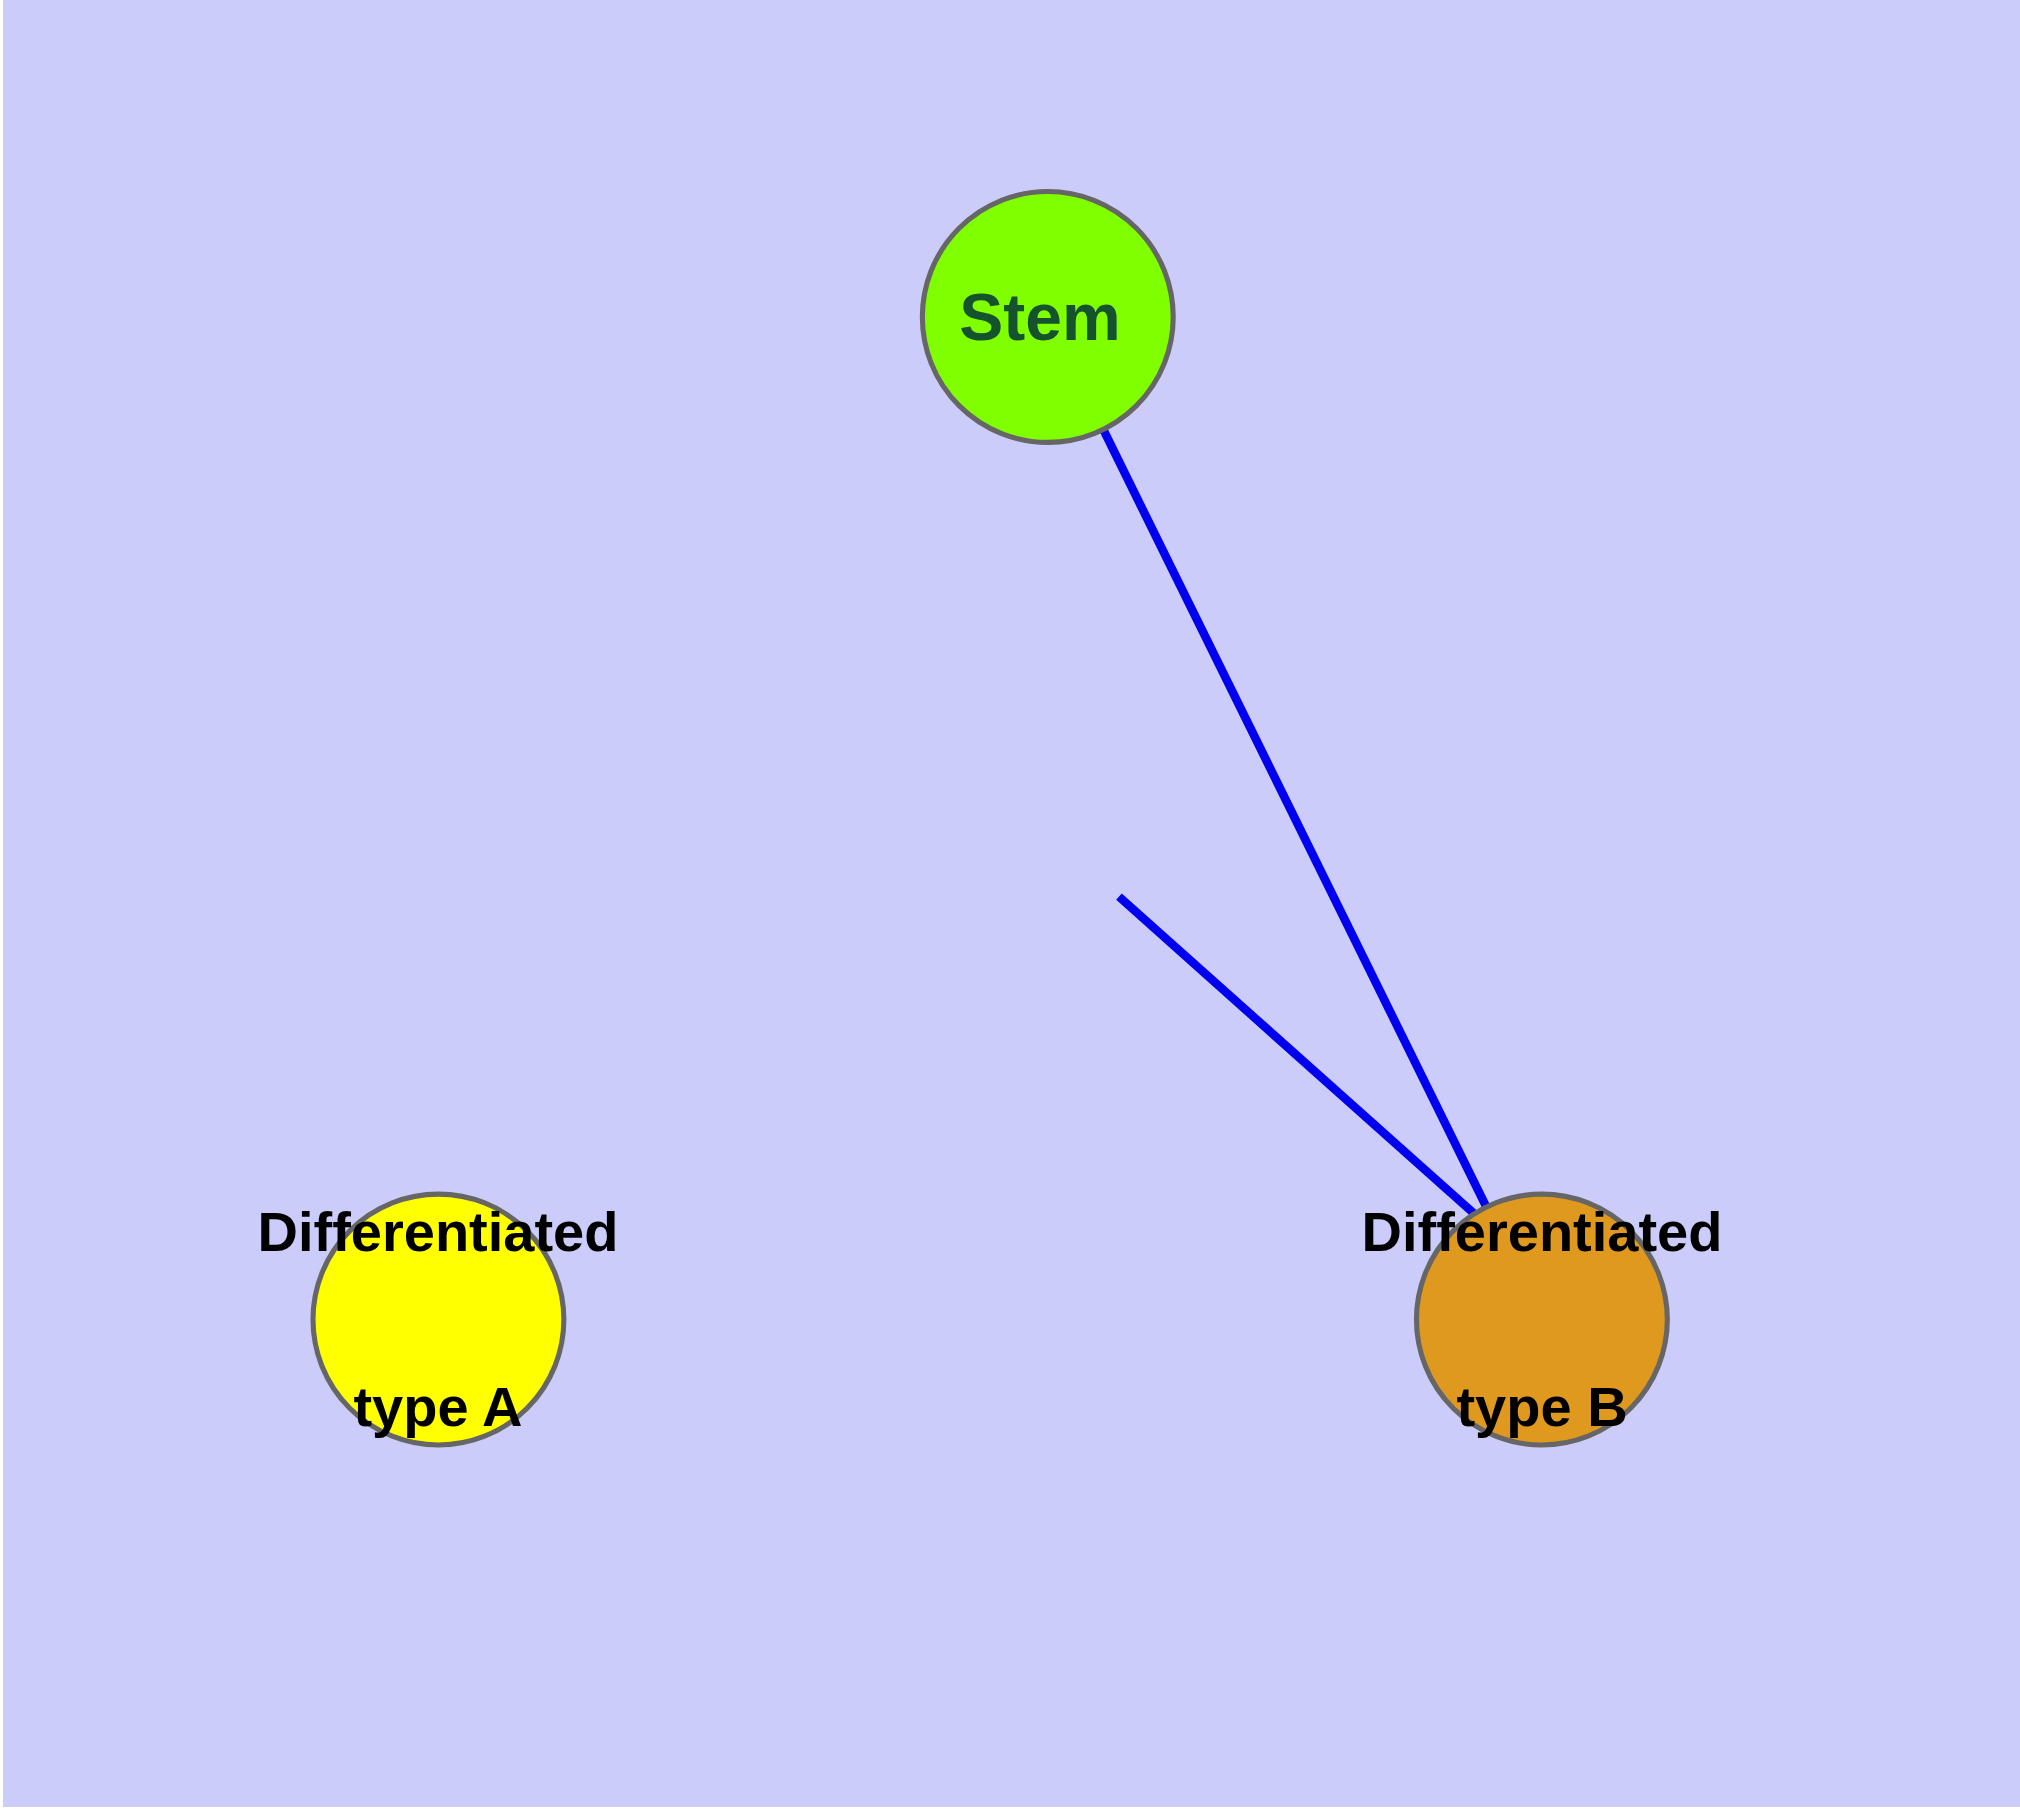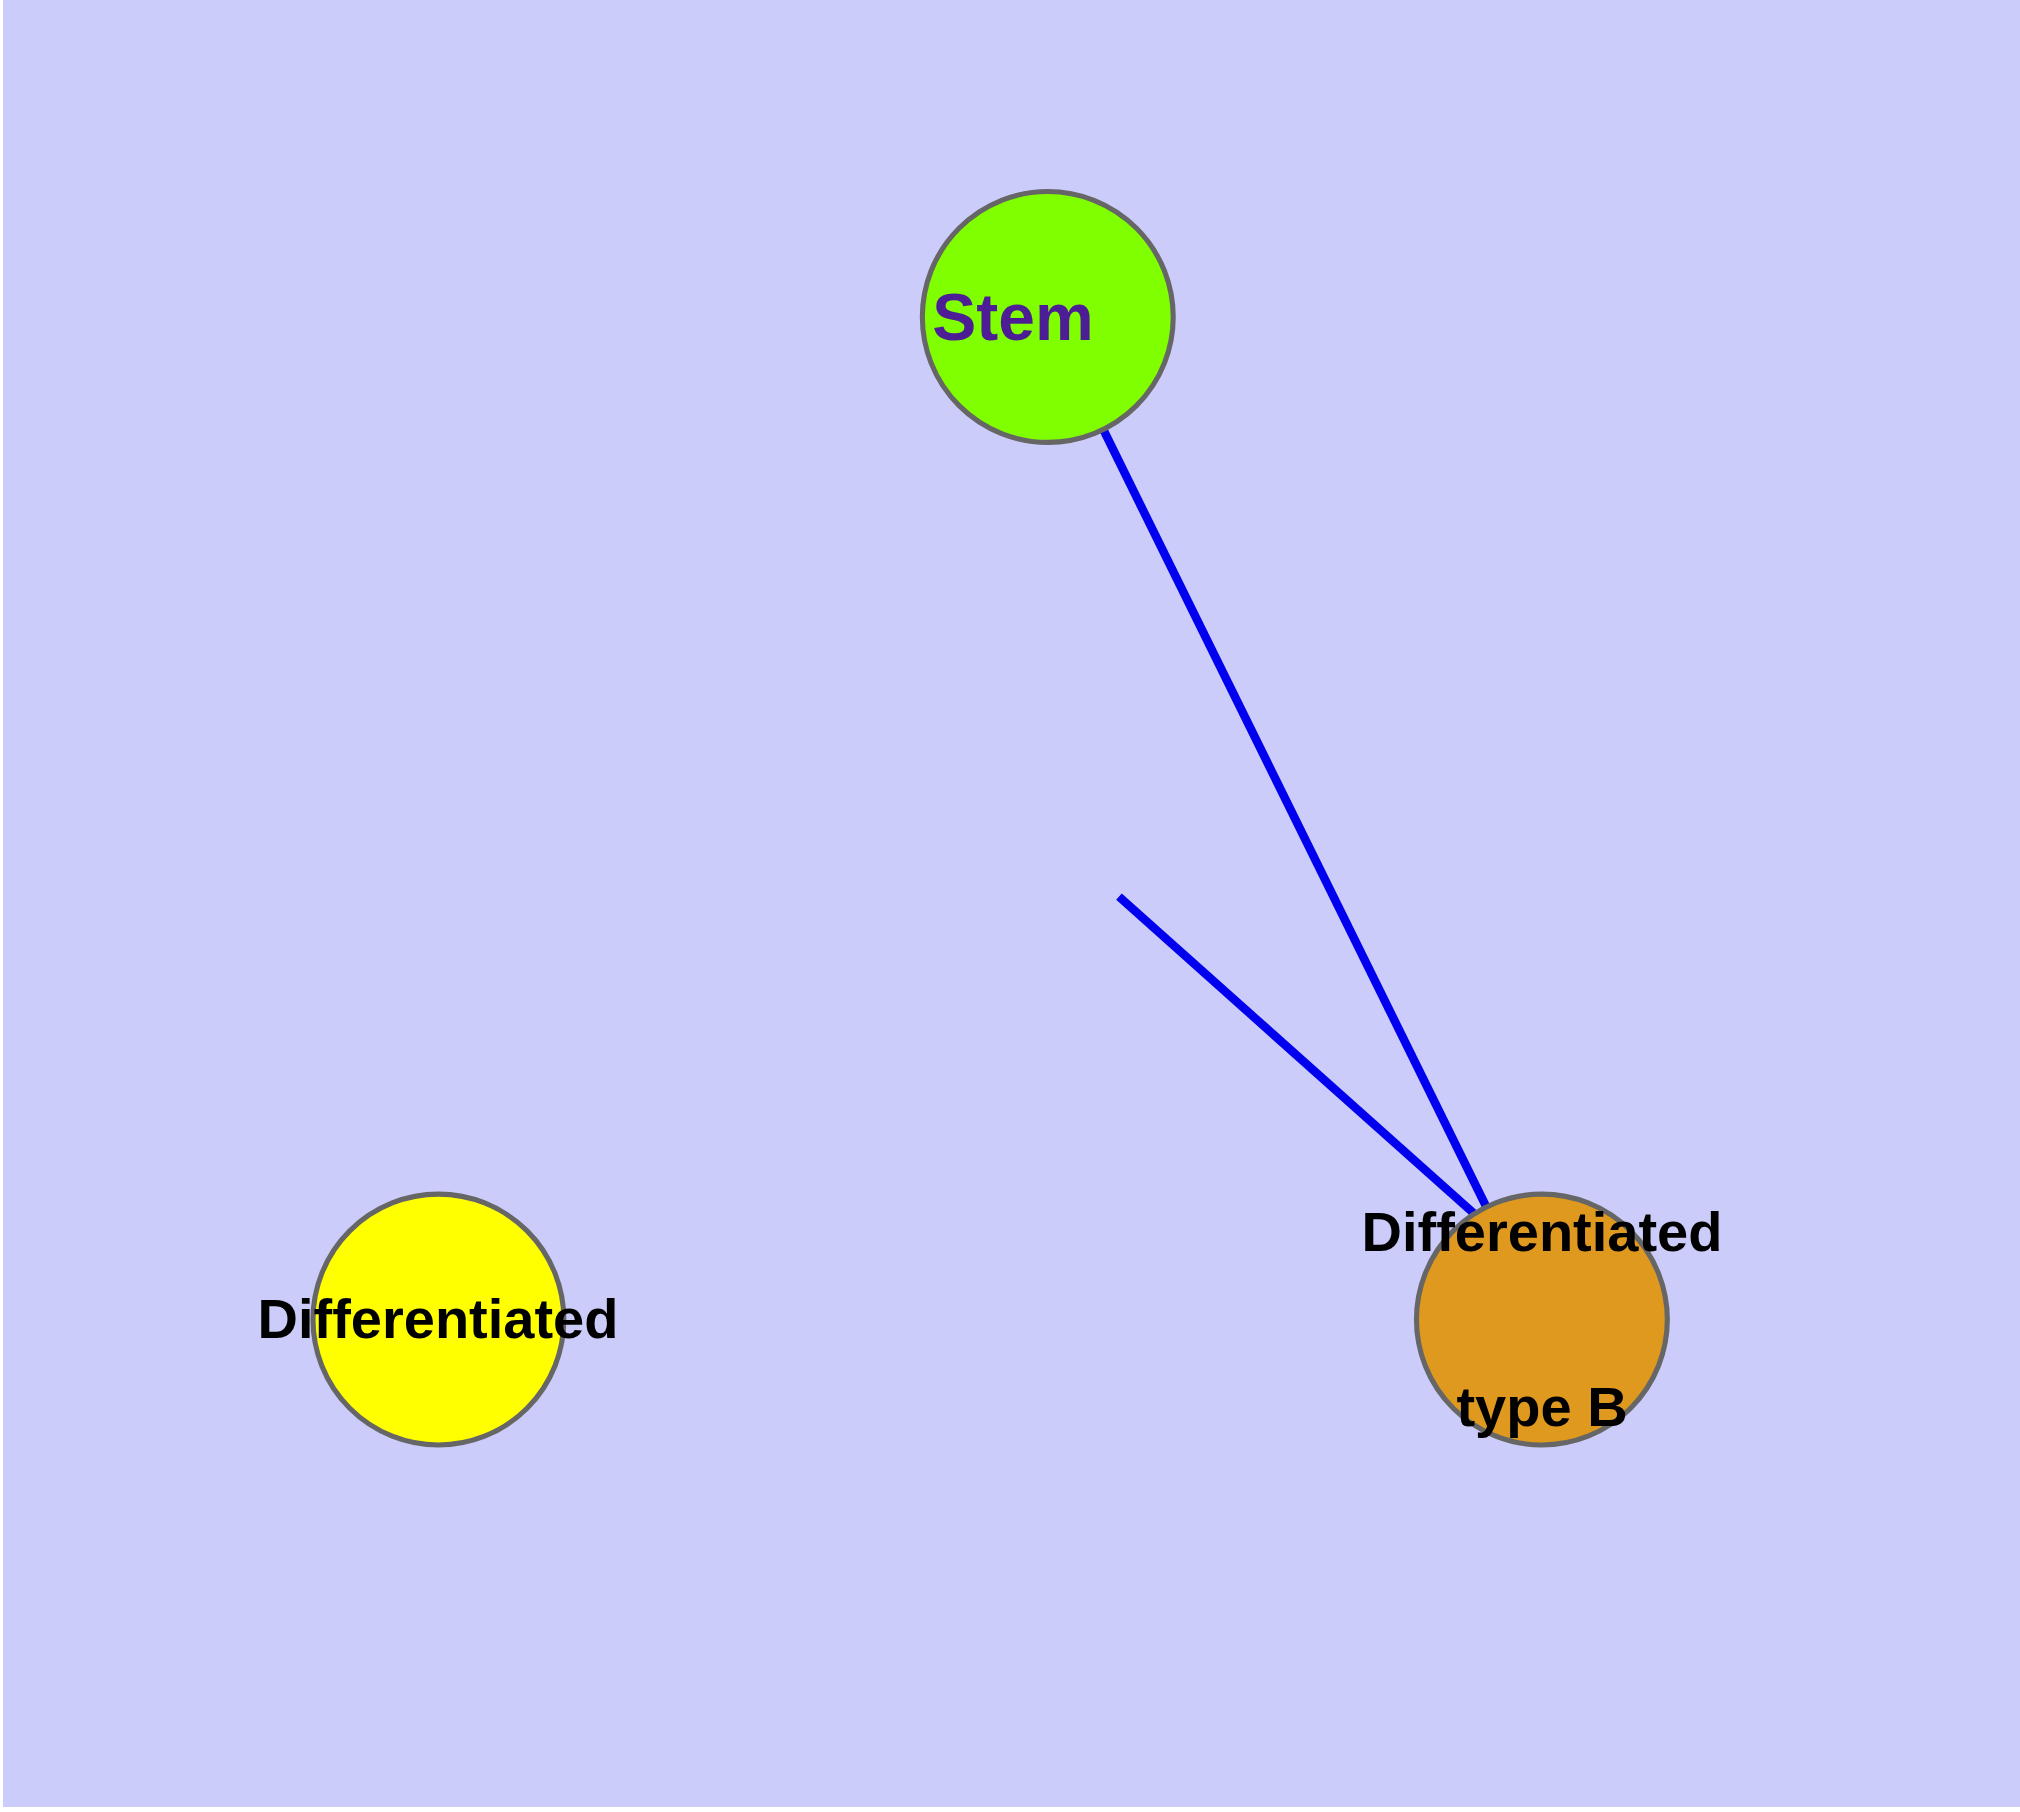--- a/index.html
+++ b/index.html
@@ -57,24 +57,25 @@
       <line x1="1320" y1="1058" x2="1739" y2="1432" stroke="#0000ee" stroke-width="10" stroke-linecap="butt"></line>
     </g>
 
     <g>
       <circle cx="1236" cy="374" r="148" fill="#80ff00" stroke="#666666" stroke-width="6"></circle>
       <circle cx="517" cy="1557" r="148" fill="#ffff00" stroke="#666666" stroke-width="6"></circle>
       <circle cx="1819" cy="1557" r="148" fill="#e0991f" stroke="#666666" stroke-width="6"></circle>
     </g>
   </svg>
 
-  <div class="node-label stem-label" style="left: 1013px; top: 317px; color: #4c1d95;">Stem</div>
+  <div class="node-label stem-label" style="left: 1040px; top: 317px; color: #14532d;">Stem</div>
 
   <div class="node-label diff-label" style="left: 438px; top: 1320px; color: rgb(0, 0, 0);">
     <div>Differentiated</div>
+    <div>type A</div>
   </div>
 
   <div class="node-label diff-label" style="left: 1542px; top: 1320px; color: rgb(0, 0, 0);">
     <div>Differentiated</div>
     <div>type B</div>
   </div>
 
 </div>
 
 

